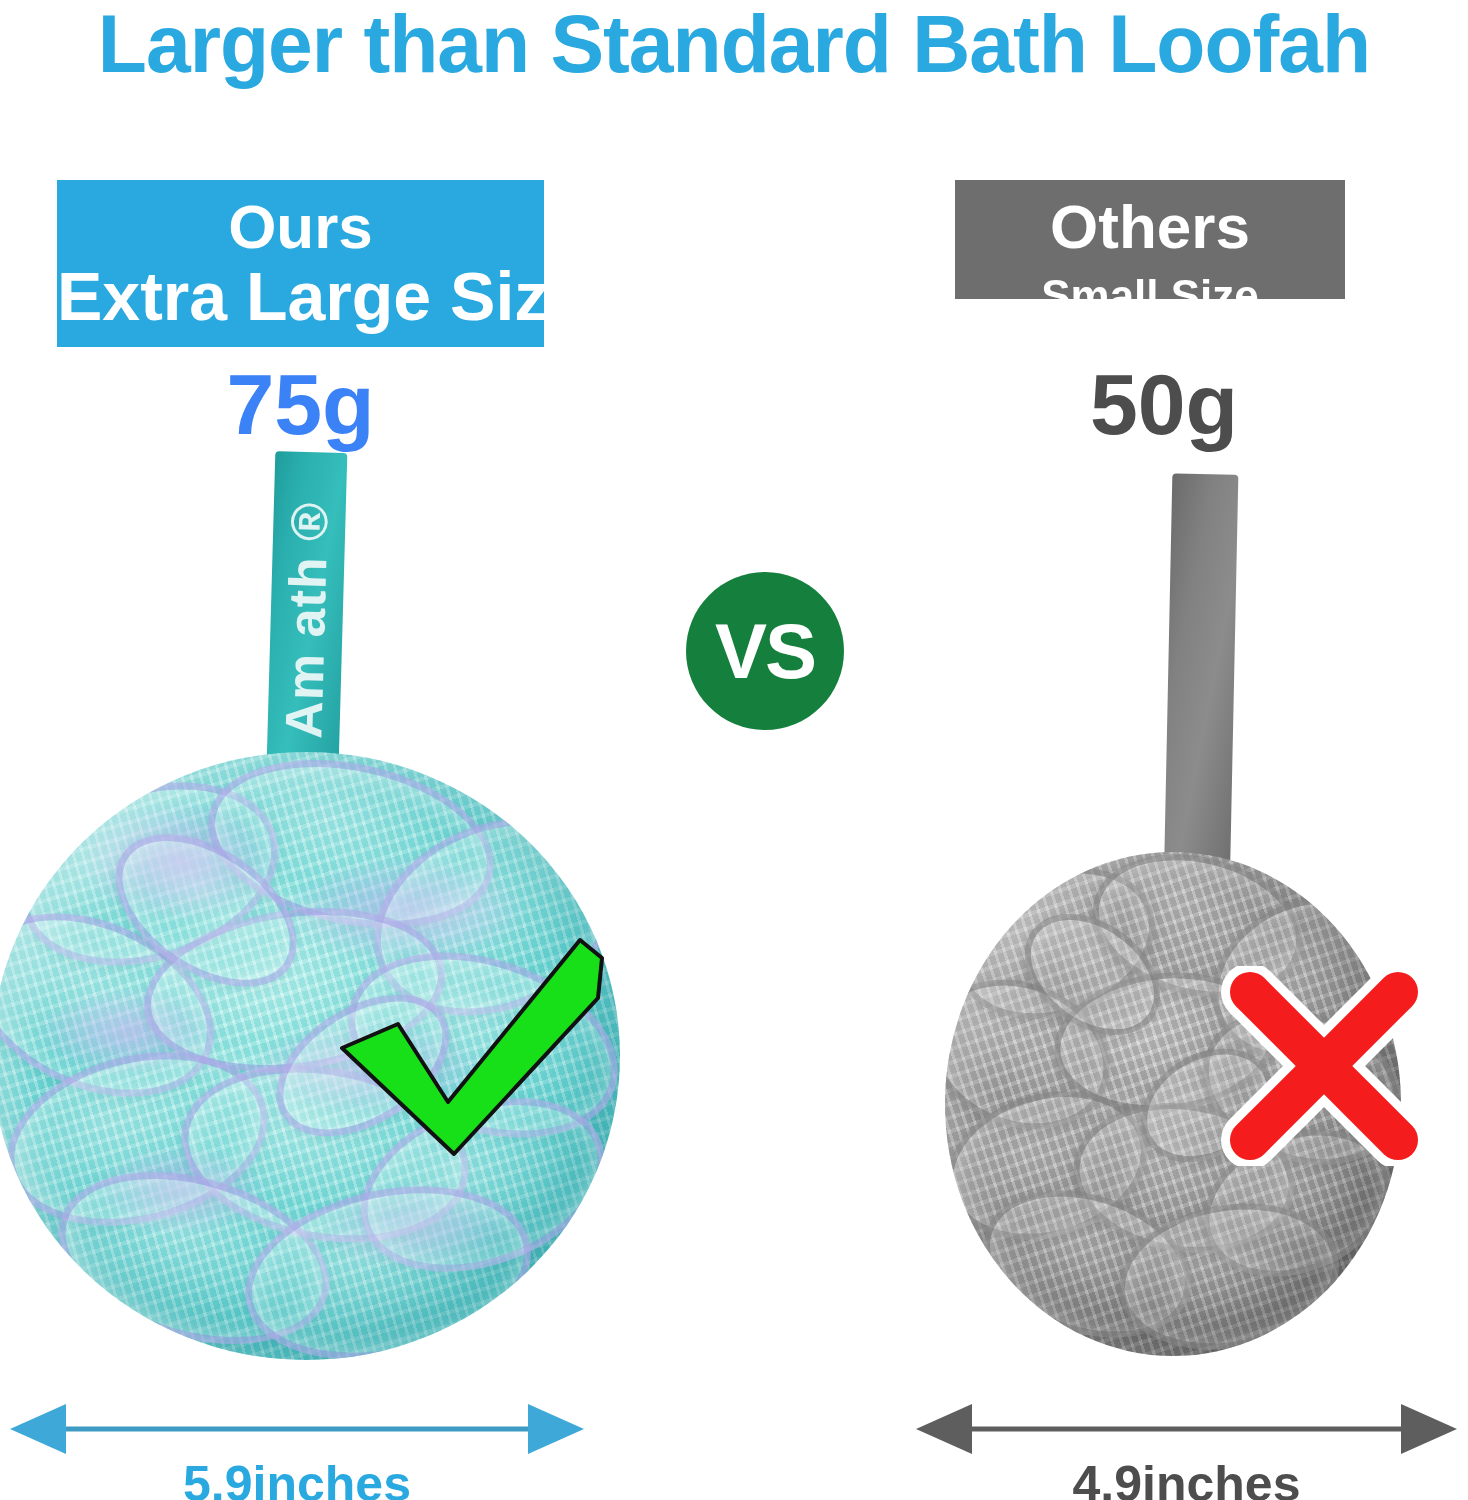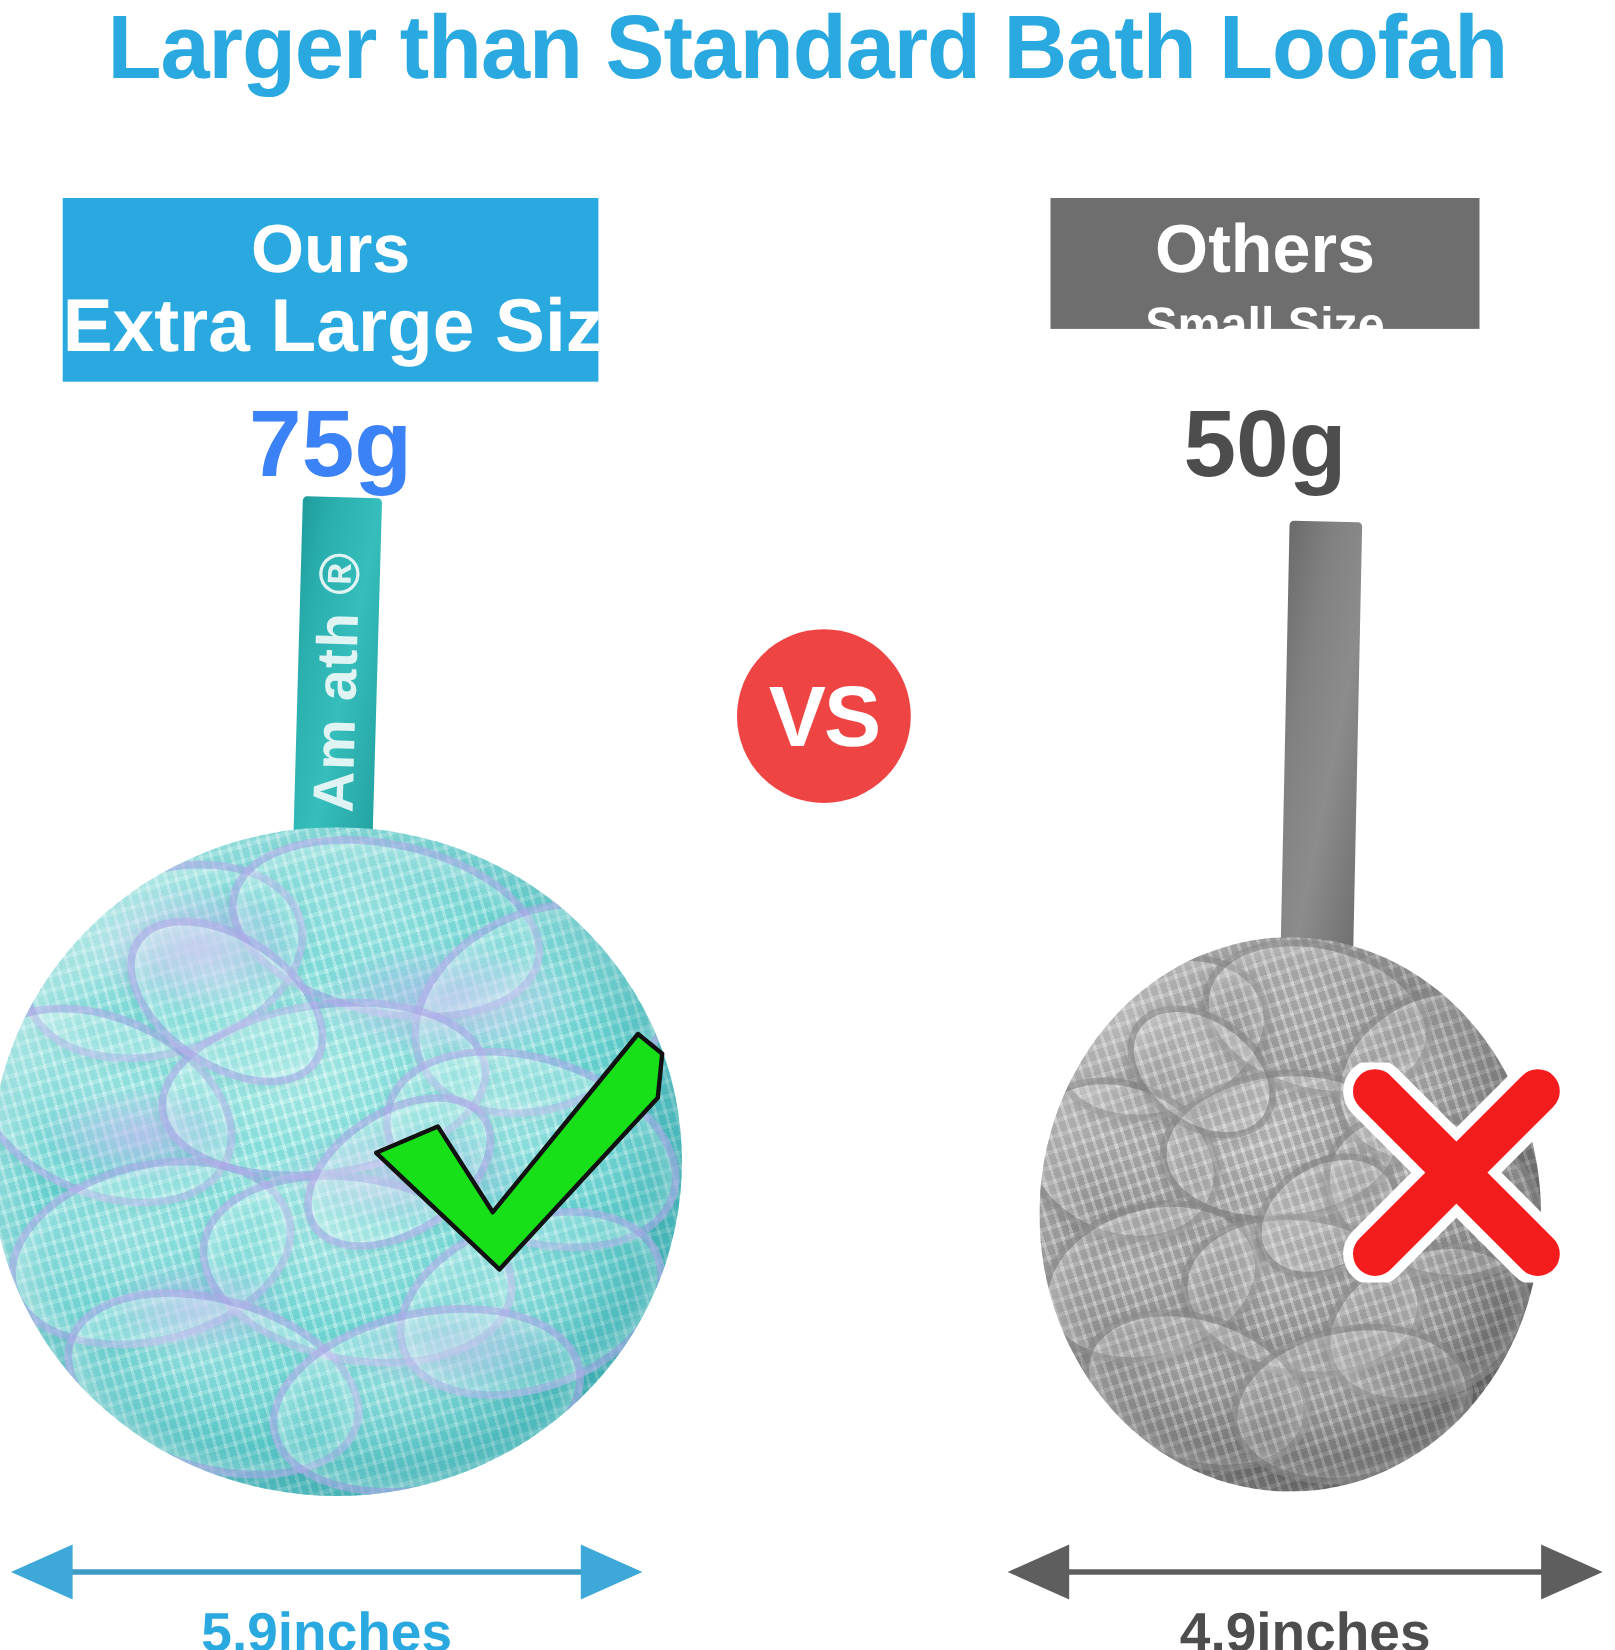--- a/index.html
+++ b/index.html
@@ -82,21 +82,21 @@
   
   .weight-text {
     position: absolute;
     text-align: center;
     font-weight: bold;
     font-size: 86px;
     line-height: 92px;
     white-space: nowrap;
   }
   #ours-weight   { left: 57px;  top: 358px; width: 487px; color: #3b82f6; }
-  #others-weight { left: 221px; top: 358px; width: 390px; color: #4D4D4D; }
+  #others-weight { left: 235px; top: 358px; width: 390px; color: #4D4D4D; }
 
   
   .strap {
     position: absolute;
     border-radius: 4px 4px 0 0;
   }
   #ours-strap {
     left: 266px;
     top: 452px;
     width: 72px;
@@ -200,26 +200,26 @@
     border-radius: 50%;
     border: 6px solid rgba(130,130,130,.55);
     box-shadow: inset 0 0 20px rgba(255,255,255,.35),
                 0 3px 9px rgba(60,60,60,.18);
     background: radial-gradient(ellipse at 40% 35%, rgba(255,255,255,.22), rgba(140,140,140,.10) 70%);
   }
 
   
   #vs-badge {
     position: absolute;
-    left: 670px;
+    left: 686px;
     top: 572px;
     width: 158px;
     height: 158px;
     border-radius: 50%;
-    background: #ef4444;
+    background: #15803d;
     display: flex;
     align-items: center;
     justify-content: center;
   }
   #vs-label {
     color: #ffffff;
     font-weight: bold;
     font-size: 78px;
     line-height: 78px;
     letter-spacing: -2px;

